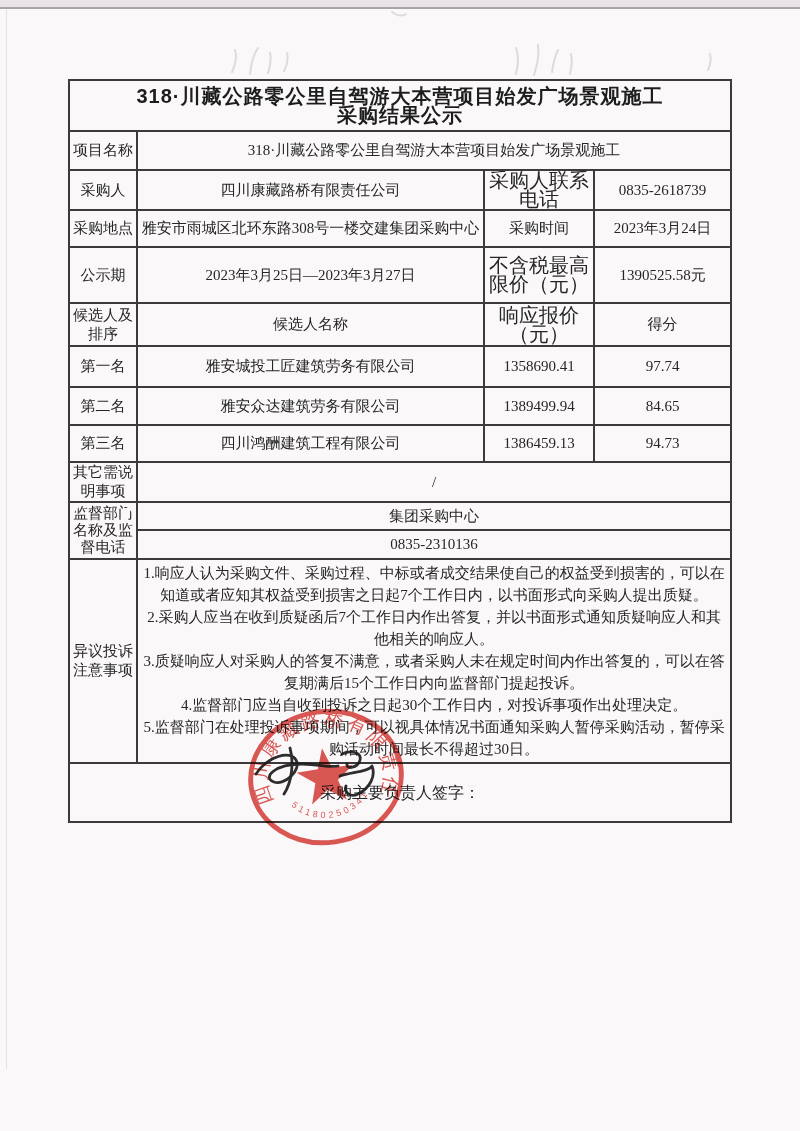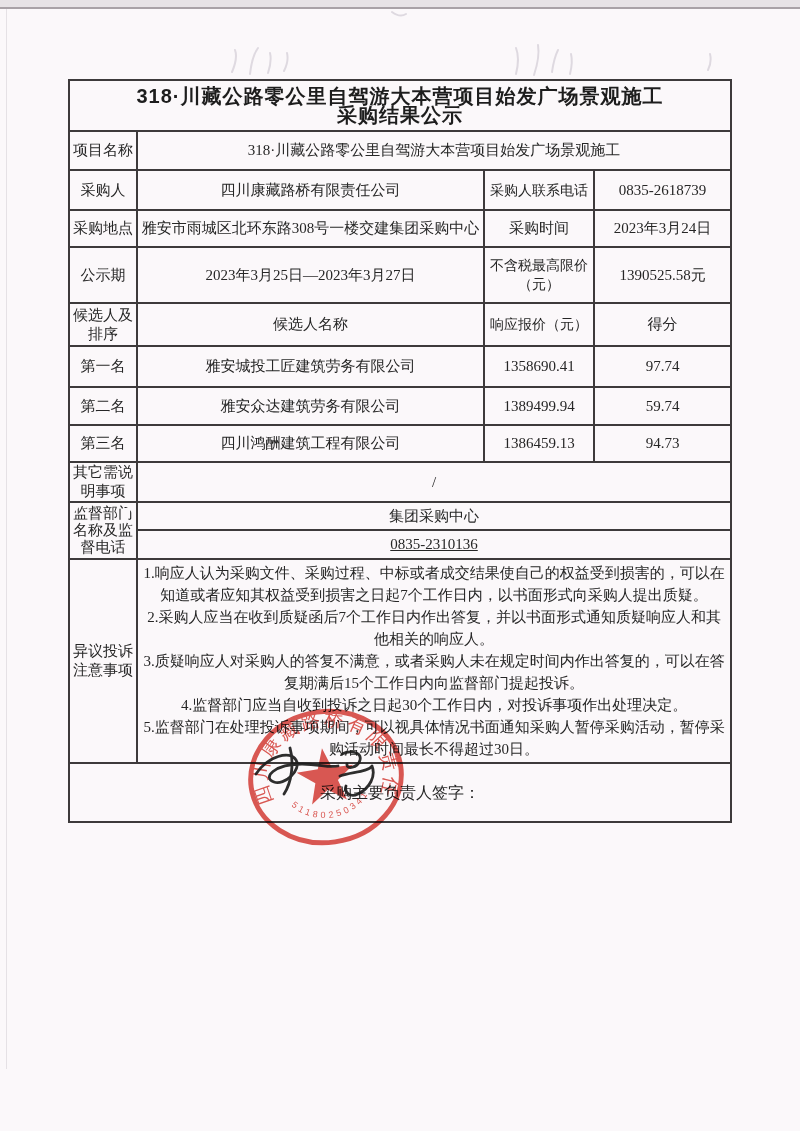--- a/index.html
+++ b/index.html
@@ -28,30 +28,30 @@
   .r2  td{height:37px;margin-top:43px;}
   .r3  td{height:38px;margin-top:36px;}
   .r4  td{height:35px;border-radius:16px;}
   .r5  td{height:54px;}
   .r6  td{height:41px;}
   .r7  td{height:39px;margin-left:33px;}
   .r8  td{height:36px;border-radius:13px;}
   .r9  td{height:35px;}
   .r10 td{height:37px;}
   .r11a td{height:26px;border-radius:21px;}
-  .r11b td{height:27px;text-decoration:underline;}
+  .r11b td{height:27px;}
   .r12 td{height:202px;}
   .r13 td{height:57px;}
 
   .title-cell{
     font-family:"Liberation Sans","DejaVu Sans",sans-serif;
     font-weight:bold;font-size:20px;line-height:24px;
     letter-spacing:1px;color:#1d1d1d;
   }
-  .fit14{font-size:14px;line-height:19px;border-radius:11px;}
+  .fit14{font-size:20px;line-height:19px;}
   .label-left{text-align:left;padding-left:4px;}
   .obj-cell{
     text-align:left;vertical-align:top;padding:5px 6px 0 7px;
   }
   .obj-cell p{margin:0;font-size:15px;line-height:22px;}
   .sig-cell{text-align:left;padding-left:7px;font-size:16px;}
 
   .stamp{
     position:absolute;left:245px;top:706px;
     mix-blend-mode:multiply;opacity:.88;
@@ -119,21 +119,21 @@
   <tr class="r7">
     <td>第一名</td>
     <td>雅安城投工匠建筑劳务有限公司</td>
     <td>1358690.41</td>
     <td>97.74</td>
   </tr>
   <tr class="r8">
     <td>第二名</td>
     <td>雅安众达建筑劳务有限公司</td>
     <td>1389499.94</td>
-    <td>59.74</td>
+    <td>84.65</td>
   </tr>
   <tr class="r9">
     <td>第三名</td>
     <td>四川鸿酬建筑工程有限公司</td>
     <td>1386459.13</td>
     <td>94.73</td>
   </tr>
   <tr class="r10">
     <td class="label-left">其它需说明事项</td>
     <td colspan="3">/</td>

